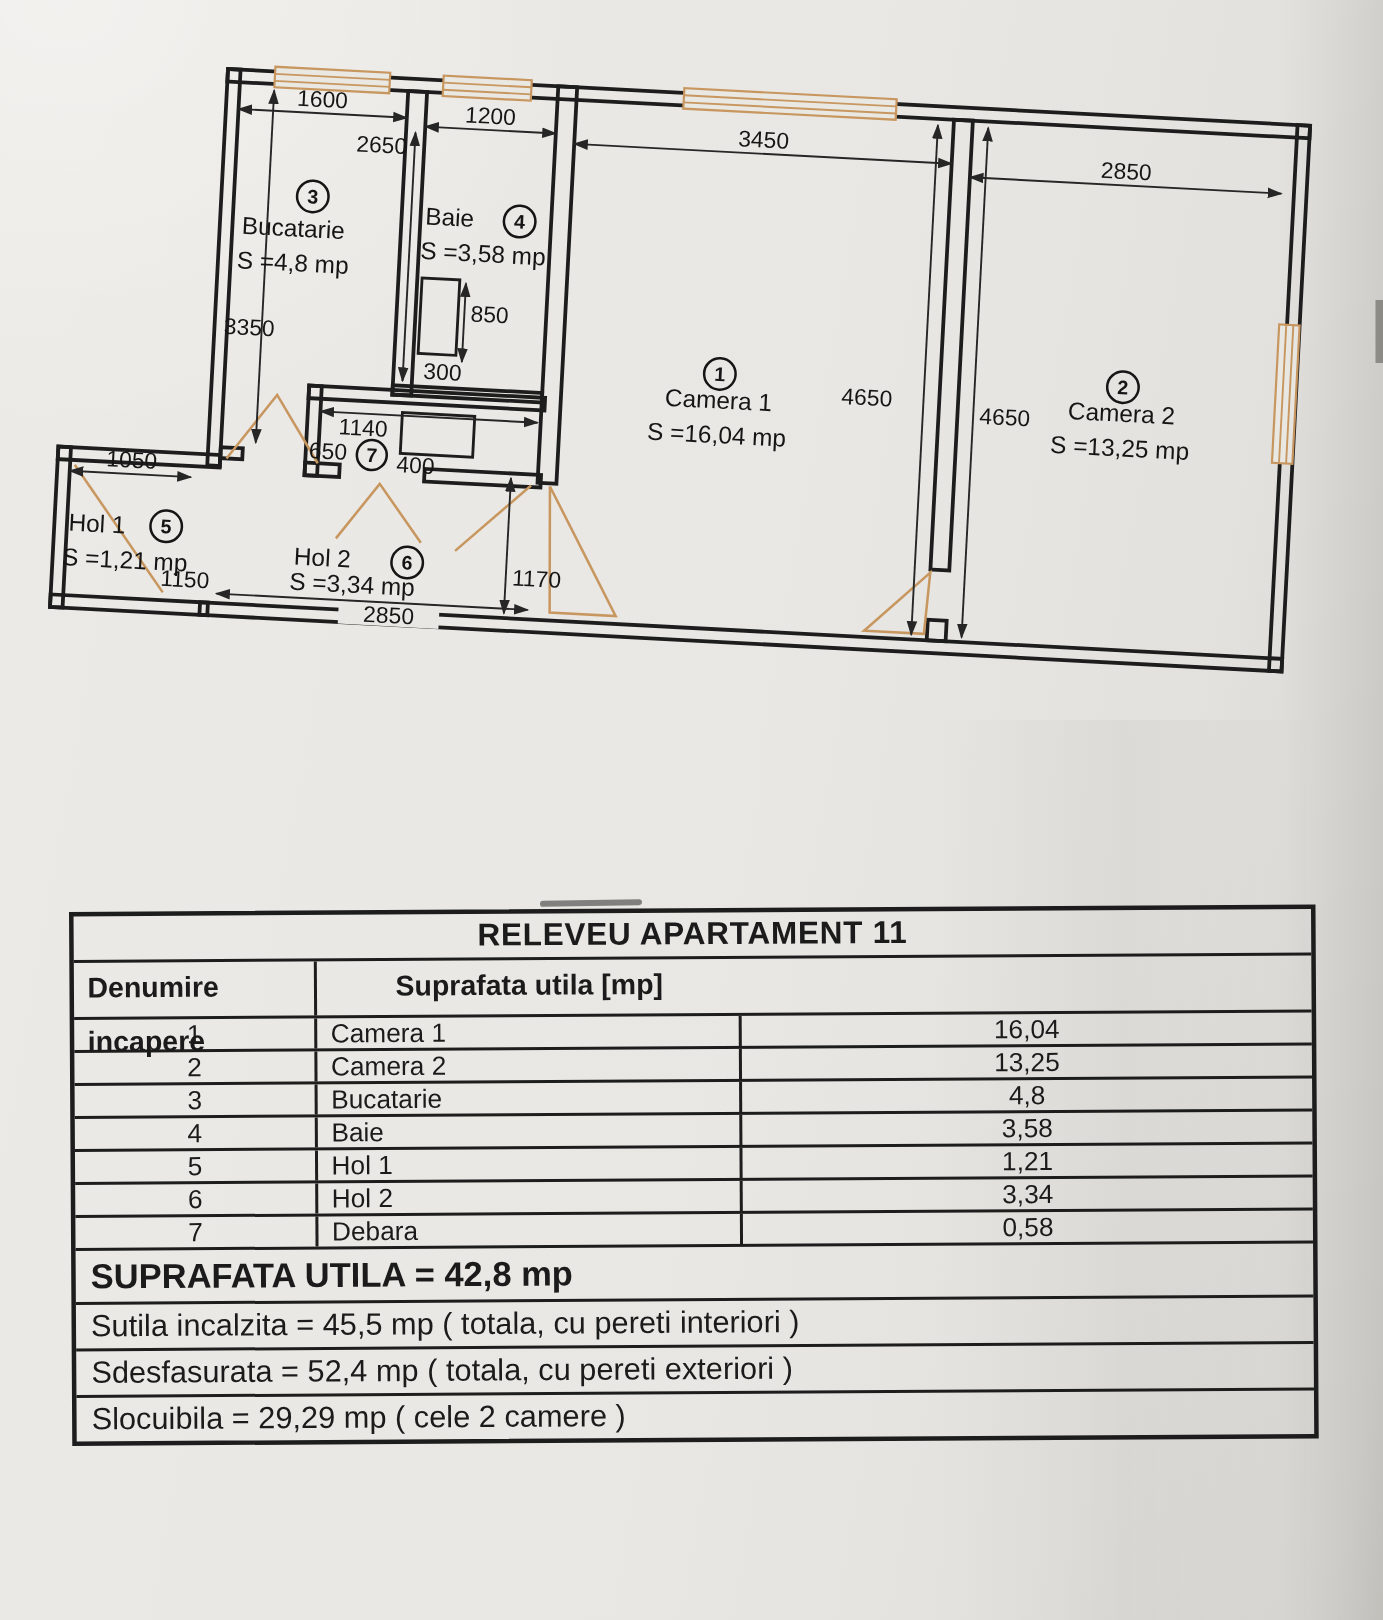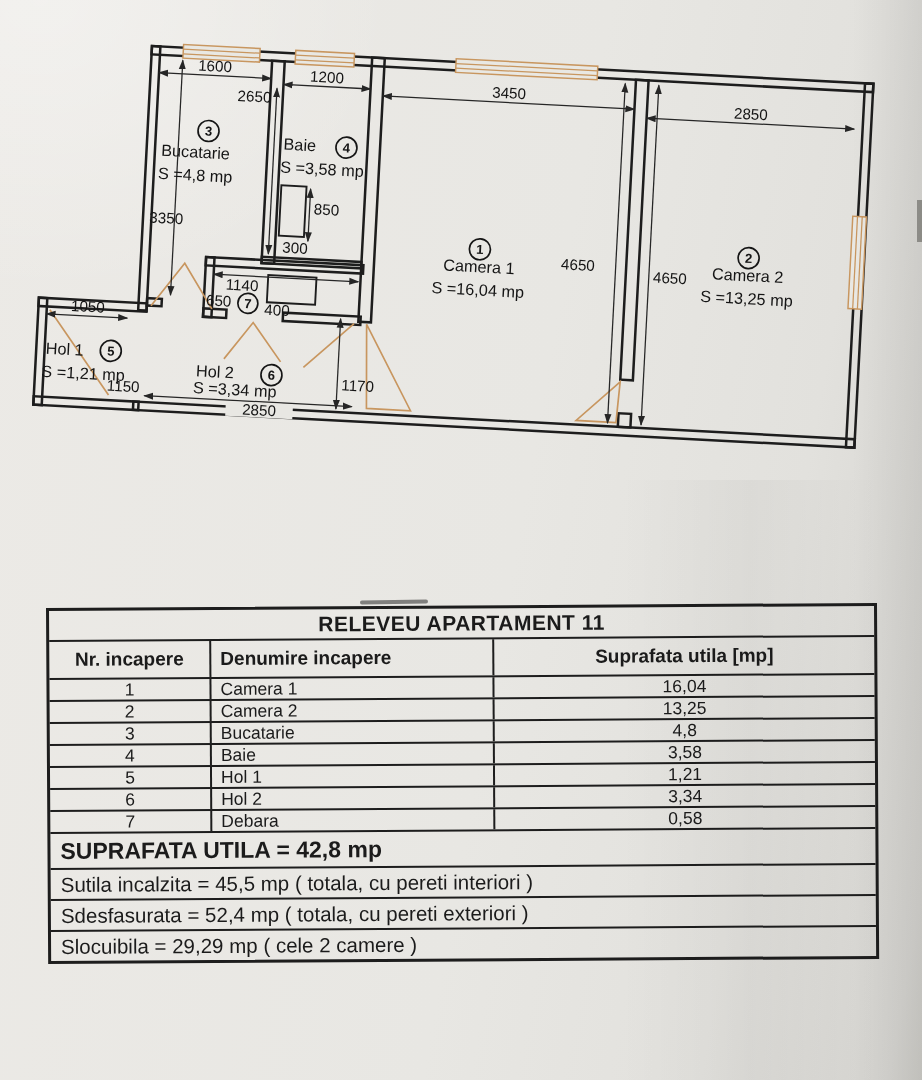--- a/index.html
+++ b/index.html
@@ -195,21 +195,20 @@
       <text class="tn mid" x="104" y="244.5">7</text>
     </g>
   </g>
 </svg>
 
 <div class="smudge"></div>
 
 <div class="tbl">
   <div class="tbl-title">RELEVEU APARTAMENT 11</div>
   <div class="tbl-head">
-    <div class="hc1">Nr. incapere</div>
     <div class="hc2">Denumire incapere</div>
     <div class="hc3">Suprafata utila [mp]</div>
   </div>
   <div class="tbl-row">
     <div class="c1">1</div>
     <div class="c2">Camera 1</div>
     <div class="c3">16,04</div>
   </div>
   <div class="tbl-row">
     <div class="c1">2</div>

